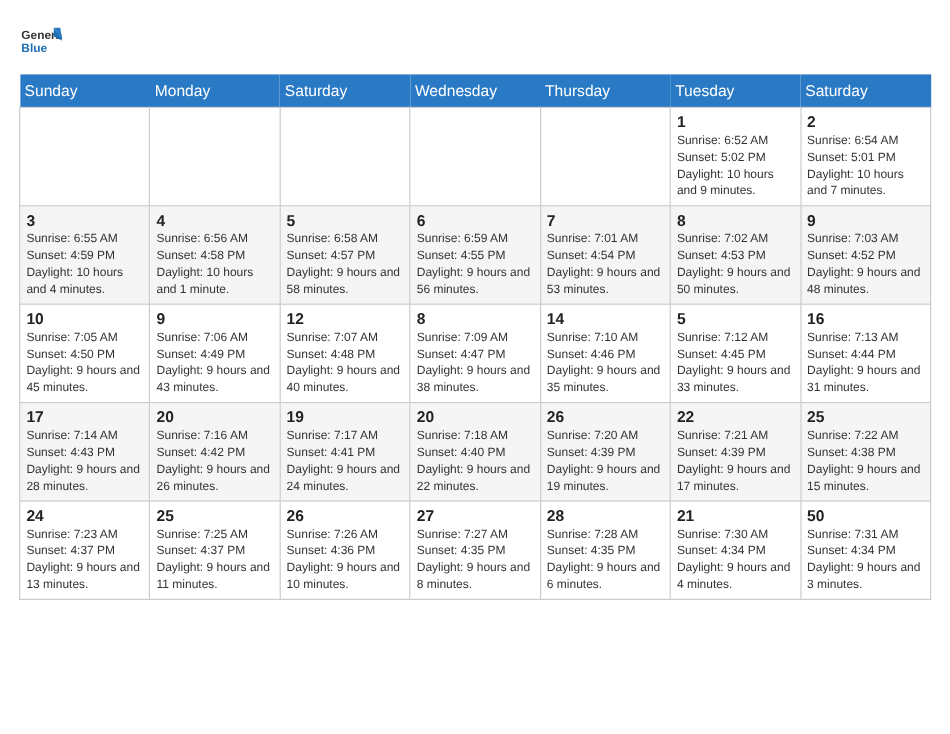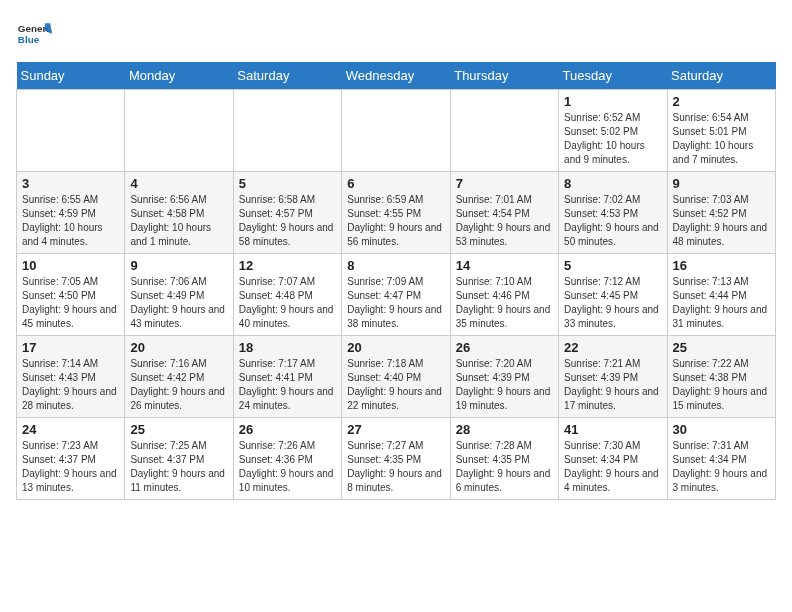--- a/index.html
+++ b/index.html
@@ -188,21 +188,21 @@
       <tr>
         <td>
           <span class="day-number">17</span>
           <div class="day-info">Sunrise: 7:14 AM<br>Sunset: 4:43 PM<br>Daylight: 9 hours and 28 minutes.</div>
         </td>
         <td>
           <span class="day-number">20</span>
           <div class="day-info">Sunrise: 7:16 AM<br>Sunset: 4:42 PM<br>Daylight: 9 hours and 26 minutes.</div>
         </td>
         <td>
-          <span class="day-number">18</span>
+          <span class="day-number">19</span>
           <div class="day-info">Sunrise: 7:17 AM<br>Sunset: 4:41 PM<br>Daylight: 9 hours and 24 minutes.</div>
         </td>
         <td>
           <span class="day-number">20</span>
           <div class="day-info">Sunrise: 7:18 AM<br>Sunset: 4:40 PM<br>Daylight: 9 hours and 22 minutes.</div>
         </td>
         <td>
           <span class="day-number">26</span>
           <div class="day-info">Sunrise: 7:20 AM<br>Sunset: 4:39 PM<br>Daylight: 9 hours and 19 minutes.</div>
         </td>
@@ -230,22 +230,22 @@
         </td>
         <td>
           <span class="day-number">27</span>
           <div class="day-info">Sunrise: 7:27 AM<br>Sunset: 4:35 PM<br>Daylight: 9 hours and 8 minutes.</div>
         </td>
         <td>
           <span class="day-number">28</span>
           <div class="day-info">Sunrise: 7:28 AM<br>Sunset: 4:35 PM<br>Daylight: 9 hours and 6 minutes.</div>
         </td>
         <td>
-          <span class="day-number">41</span>
+          <span class="day-number">21</span>
           <div class="day-info">Sunrise: 7:30 AM<br>Sunset: 4:34 PM<br>Daylight: 9 hours and 4 minutes.</div>
         </td>
         <td>
-          <span class="day-number">30</span>
+          <span class="day-number">50</span>
           <div class="day-info">Sunrise: 7:31 AM<br>Sunset: 4:34 PM<br>Daylight: 9 hours and 3 minutes.</div>
         </td>
       </tr>
     </tbody>
 </table>
 
 </body></html>

